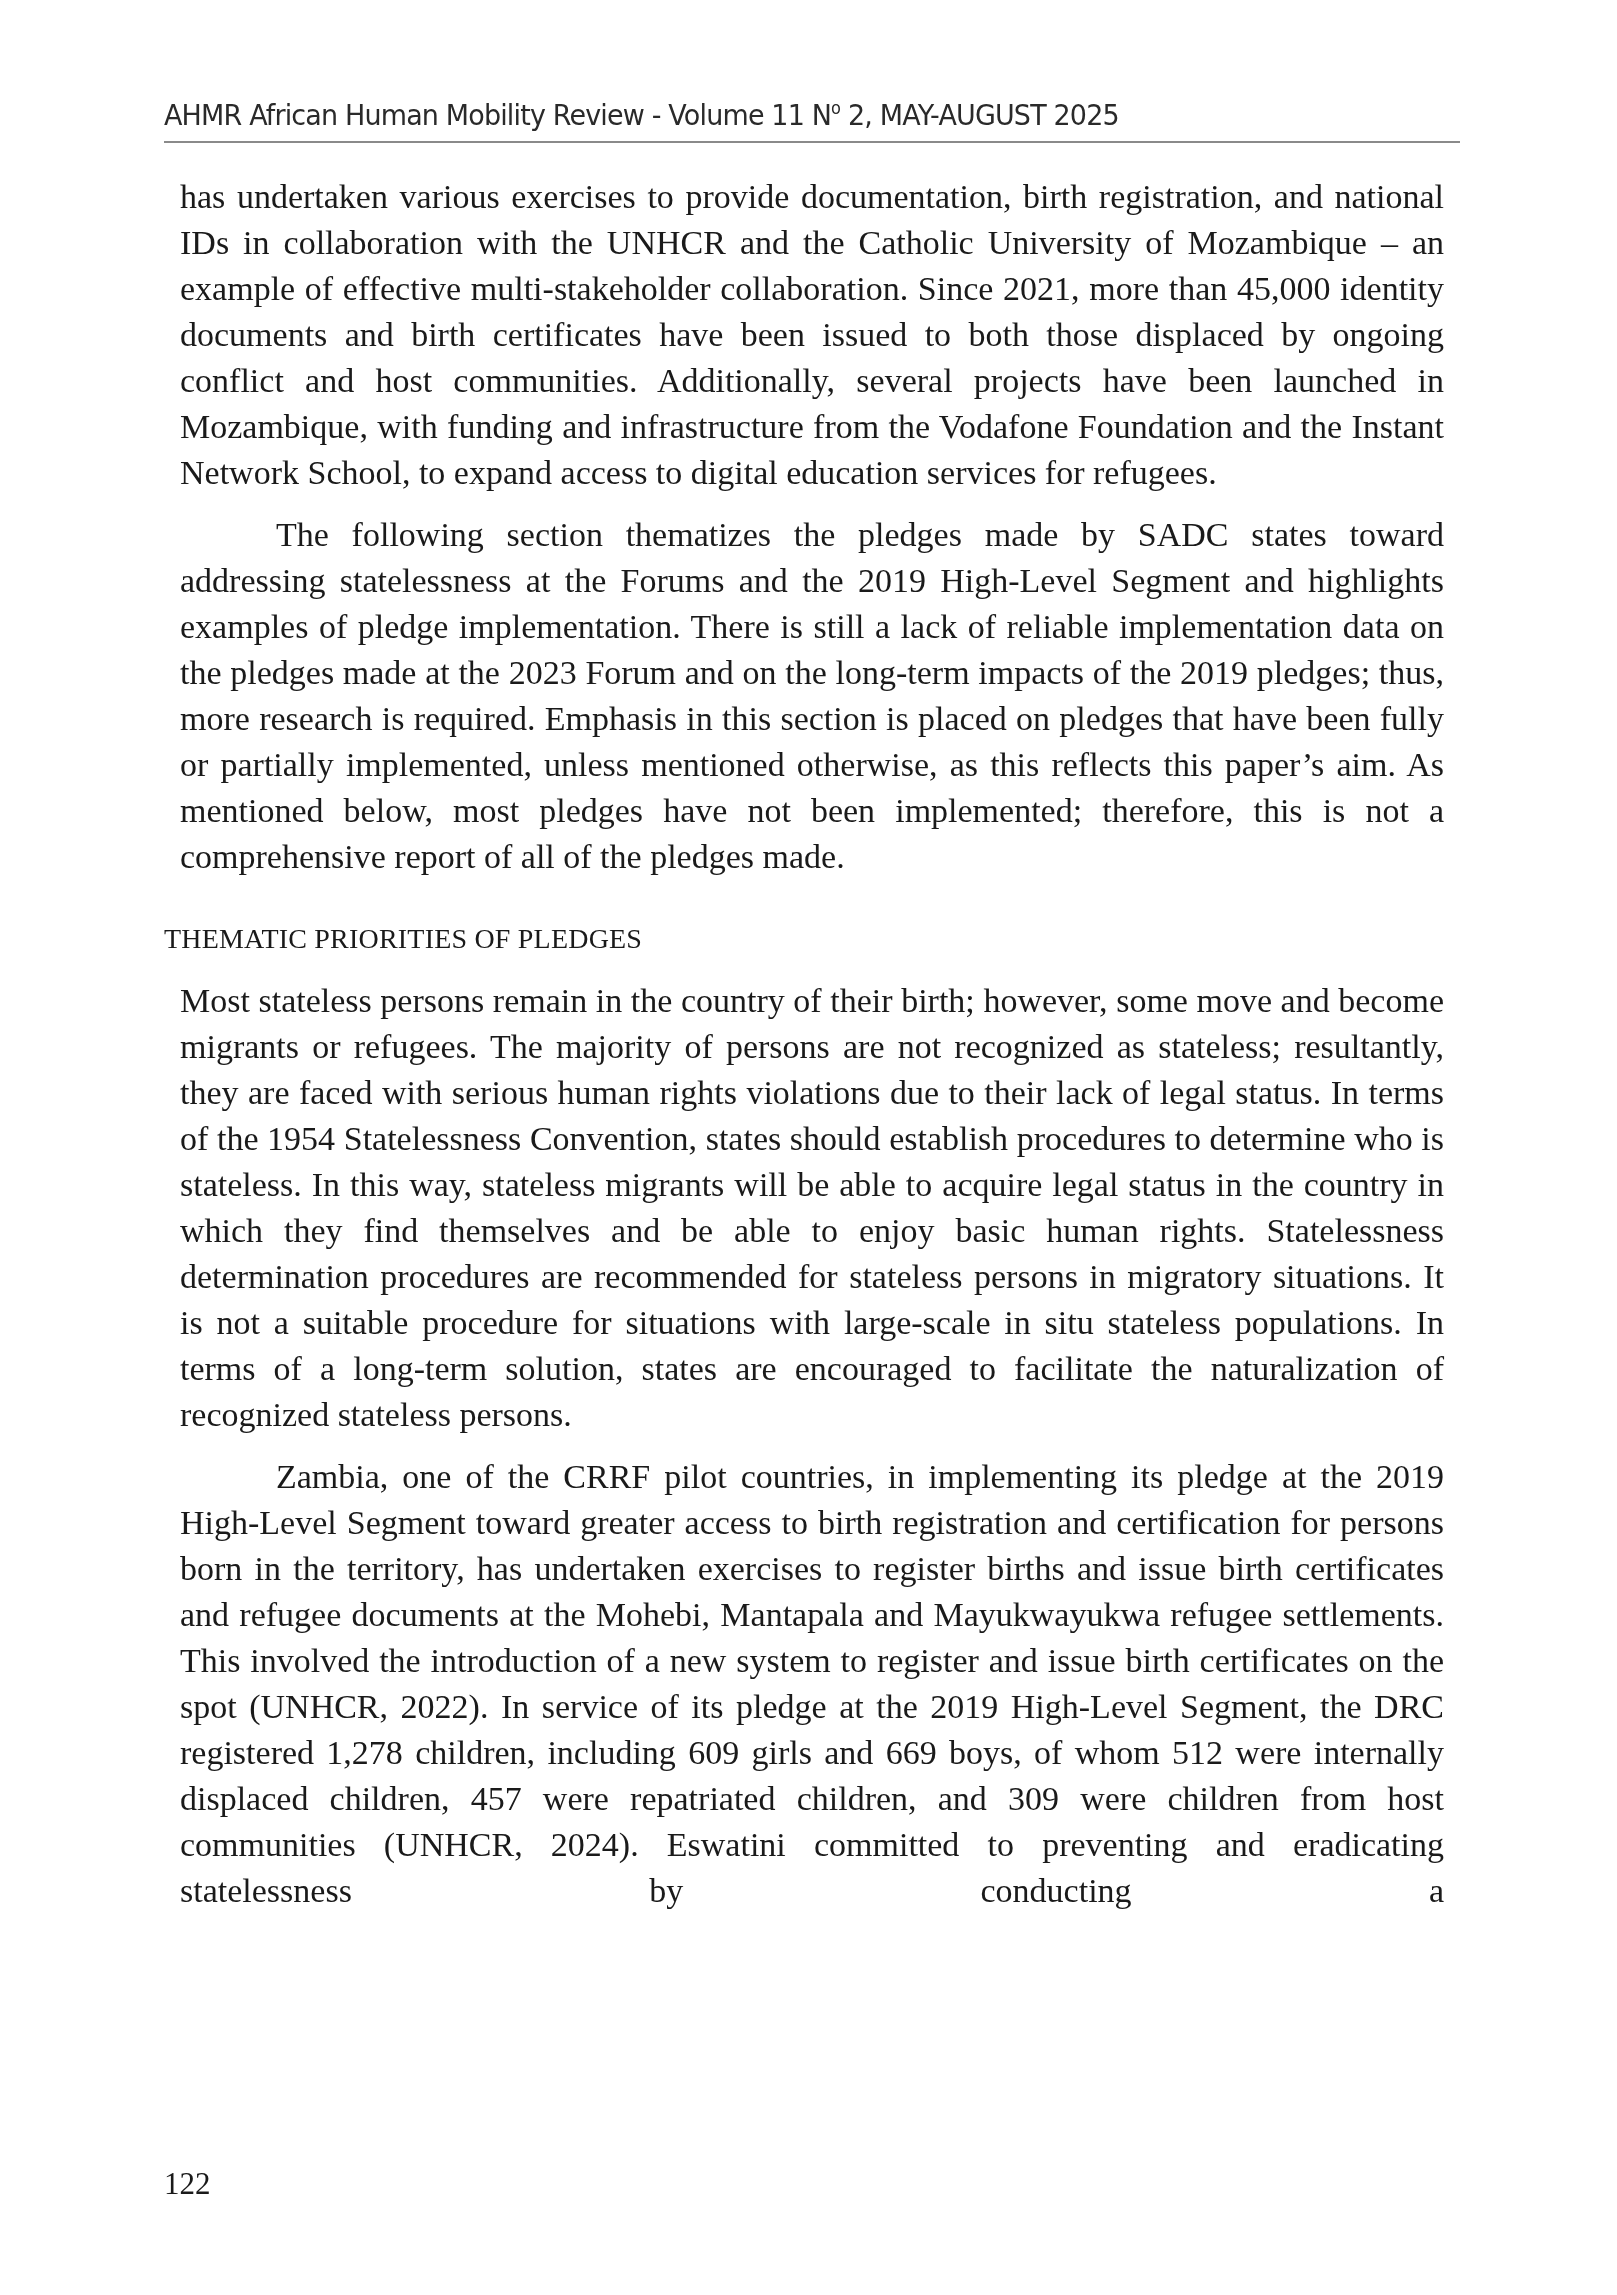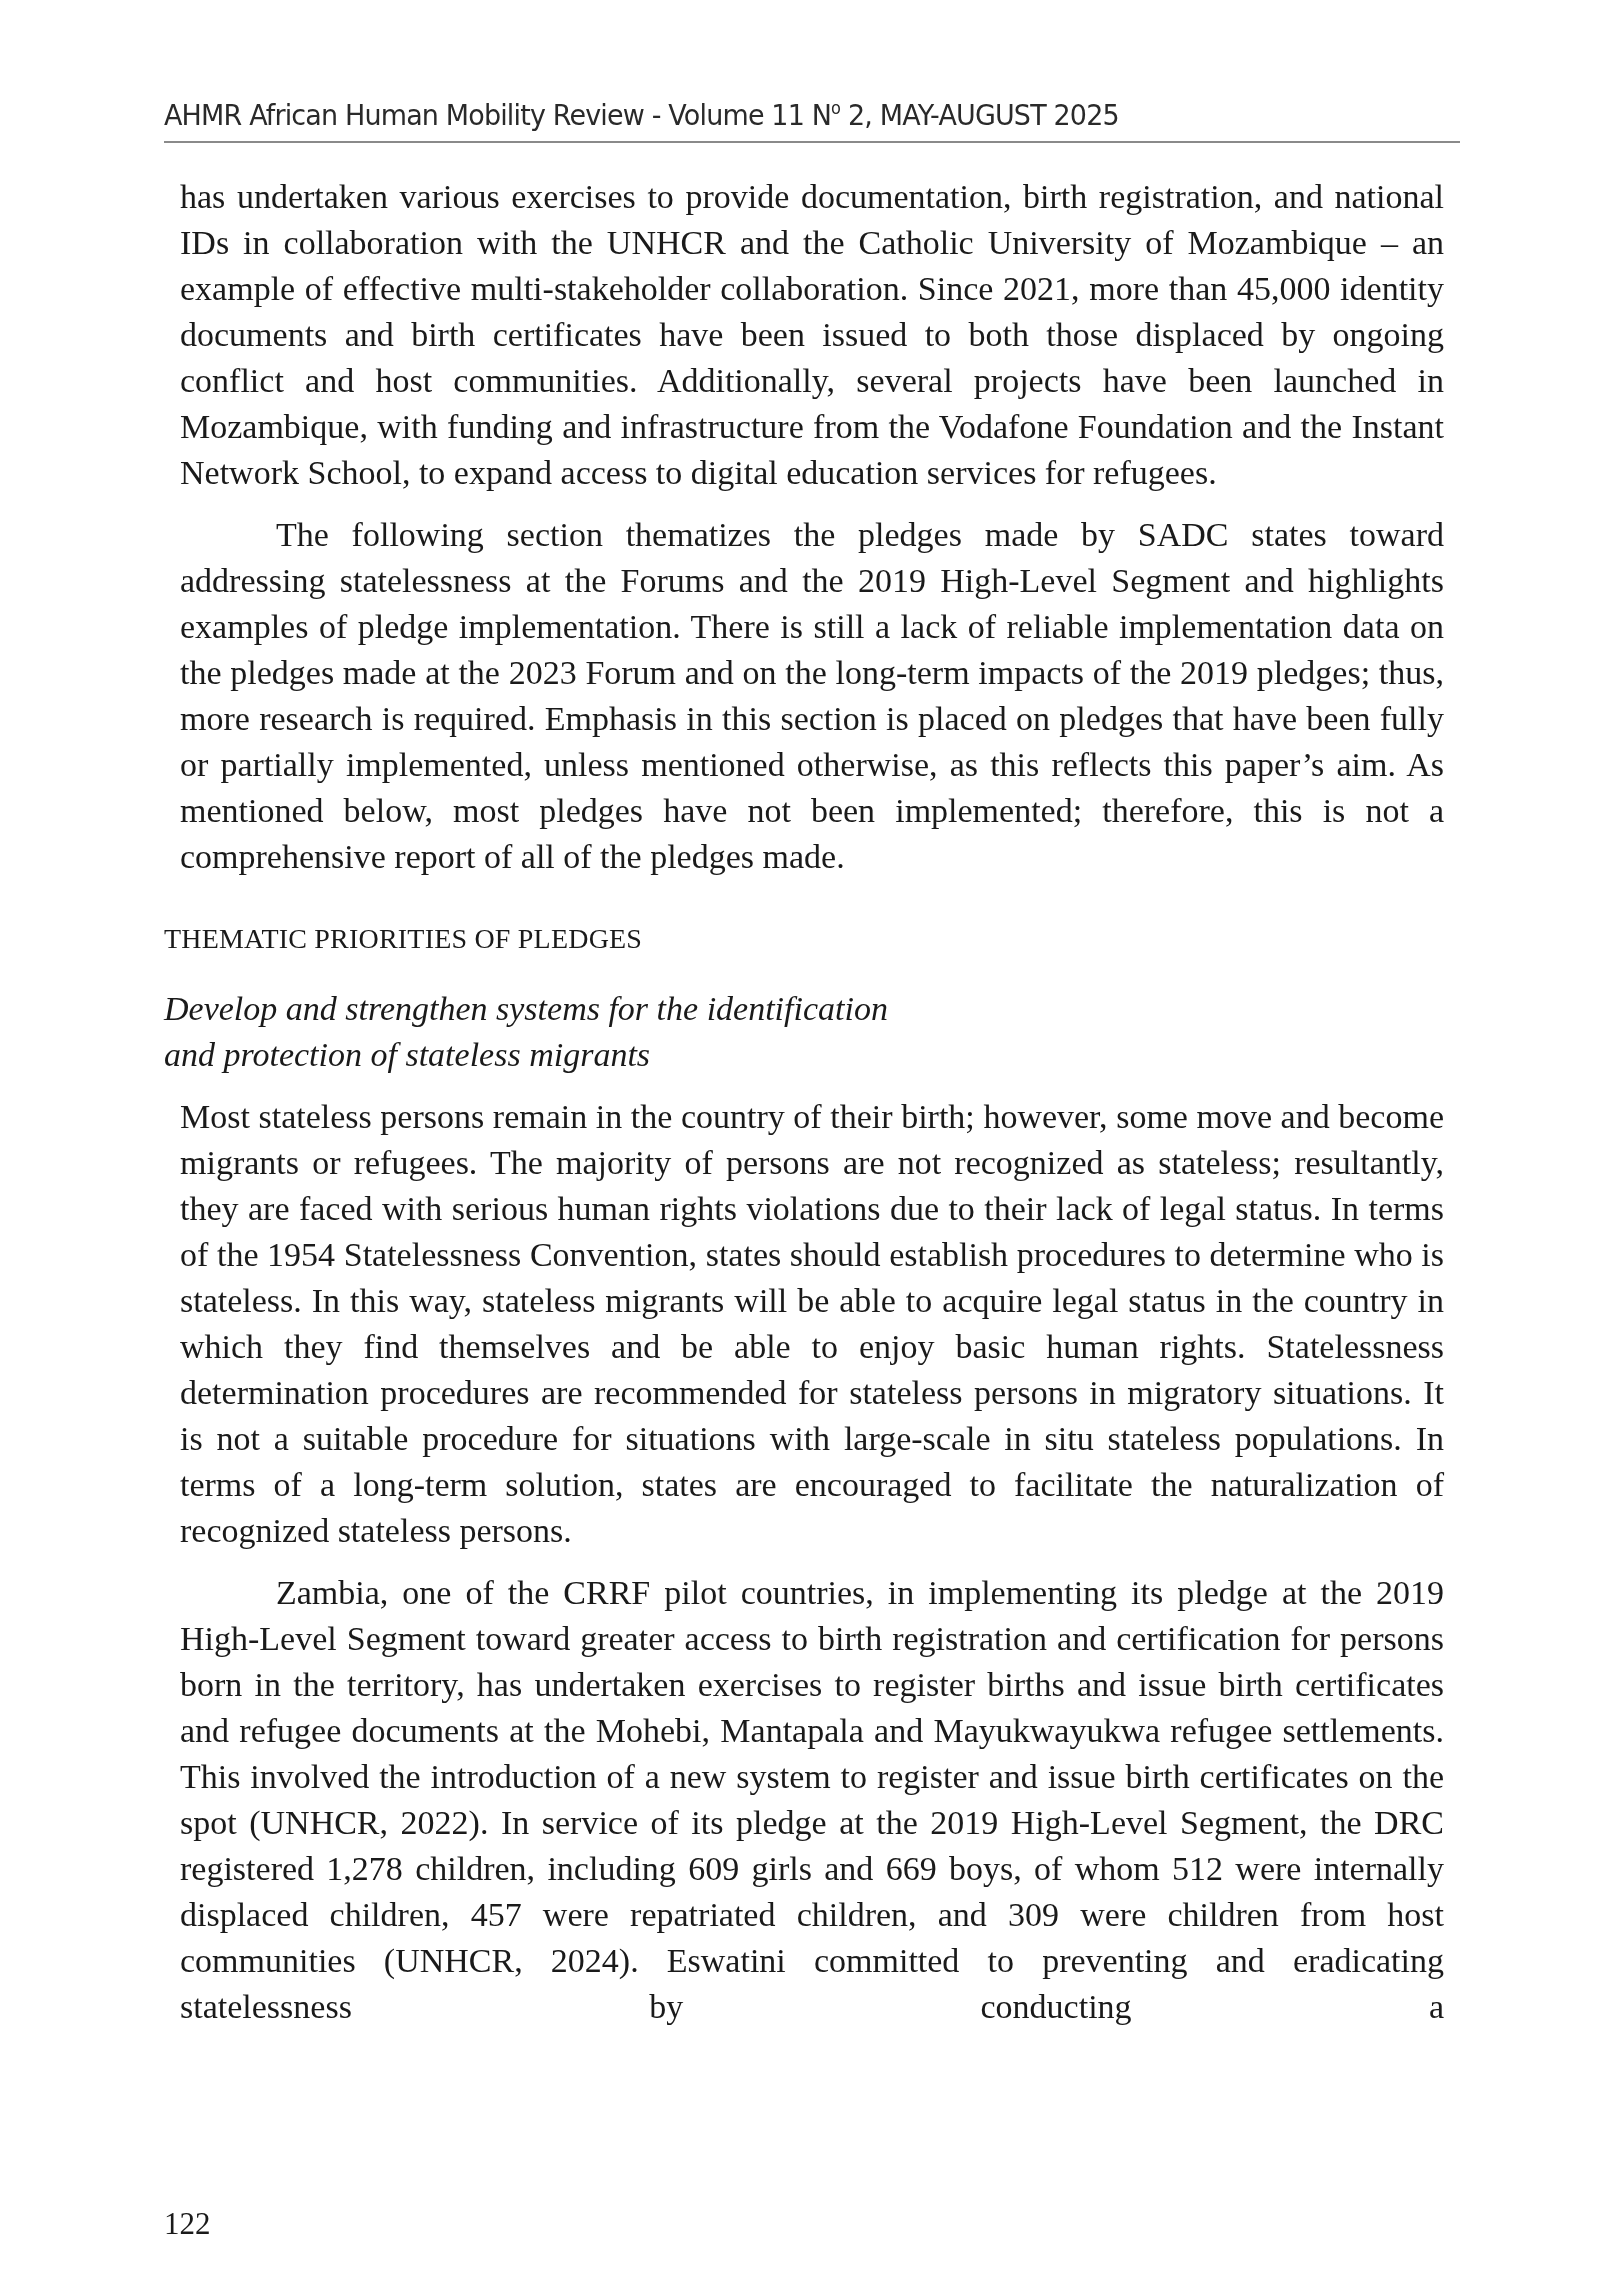--- a/index.html
+++ b/index.html
@@ -21,39 +21,35 @@
   .section-heading {
     font-family: "Liberation Serif", serif; font-size: 28px; color: #1a1a1a;
     margin: 36px 0 0 0; letter-spacing: 0.2px;
   }
   .sub-heading {
     font-family: "Liberation Serif", serif; font-style: italic; font-size: 34px; line-height: 46px;
     color: #1a1a1a; margin: 24px 0 14.2px 0;
   }
   .page-number {
     position: absolute; top: 2166px; left: 0;
-    font-family: "Liberation Serif", serif; font-size: 31px; color: #1a1a1a; margin-top: 40px;
+    font-family: "Liberation Serif", serif; font-size: 31px; color: #1a1a1a;
   }
 </style>
 </head>
 <body>
 
 <div class="page">
   <div class="running-head">
     <span>AHMR African Human Mobility Review - Volume 11 N</span><sup>o</sup><span> 2, MAY-AUGUST 2025</span>
   </div>
   <div class="head-rule"></div>
 
   <div class="body">
     <p>has undertaken various exercises to provide documentation, birth registration, and national IDs in collaboration with the UNHCR and the Catholic University of Mozambique – an example of effective multi-stakeholder collaboration. Since 2021, more than 45,000 identity documents and birth certificates have been issued to both those displaced by ongoing conflict and host communities. Additionally, several projects have been launched in Mozambique, with funding and infrastructure from the Vodafone Foundation and the Instant Network School, to expand access to digital education services for refugees.</p>
     <p class="indent">The following section thematizes the pledges made by SADC states toward addressing statelessness at the Forums and the 2019 High-Level Segment and highlights examples of pledge implementation. There is still a lack of reliable implementation data on the pledges made at the 2023 Forum and on the long-term impacts of the 2019 pledges; thus, more research is required. Emphasis in this section is placed on pledges that have been fully or partially implemented, unless mentioned otherwise, as this reflects this paper’s aim. As mentioned below, most pledges have not been implemented; therefore, this is not a comprehensive report of all of the pledges made.</p>
     <div class="section-heading">THEMATIC PRIORITIES OF PLEDGES</div>
-    <div class="sub-heading">
-      <div>Develop and strengthen systems for the identification</div>
-      <div>and protection of stateless migrants</div>
-    </div>
     <p>Most stateless persons remain in the country of their birth; however, some move and become migrants or refugees. The majority of persons are not recognized as stateless; resultantly, they are faced with serious human rights violations due to their lack of legal status. In terms of the 1954 Statelessness Convention, states should establish procedures to determine who is stateless. In this way, stateless migrants will be able to acquire legal status in the country in which they find themselves and be able to enjoy basic human rights. Statelessness determination procedures are recommended for stateless persons in migratory situations. It is not a suitable procedure for situations with large-scale in situ stateless populations. In terms of a long-term solution, states are encouraged to facilitate the naturalization of recognized stateless persons.</p>
     <p class="indent" style="text-align-last: justify;">Zambia, one of the CRRF pilot countries, in implementing its pledge at the 2019 High-Level Segment toward greater access to birth registration and certification for persons born in the territory, has undertaken exercises to register births and issue birth certificates and refugee documents at the Mohebi, Mantapala and Mayukwayukwa refugee settlements. This involved the introduction of a new system to register and issue birth certificates on the spot (UNHCR, 2022). In service of its pledge at the 2019 High-Level Segment, the DRC registered 1,278 children, including 609 girls and 669 boys, of whom 512 were internally displaced children, 457 were repatriated children, and 309 were children from host communities (UNHCR, 2024). Eswatini committed to preventing and eradicating statelessness by conducting a</p>
   </div>
 
   <div class="page-number">122</div>
 </div>
 
 
 </body></html>

